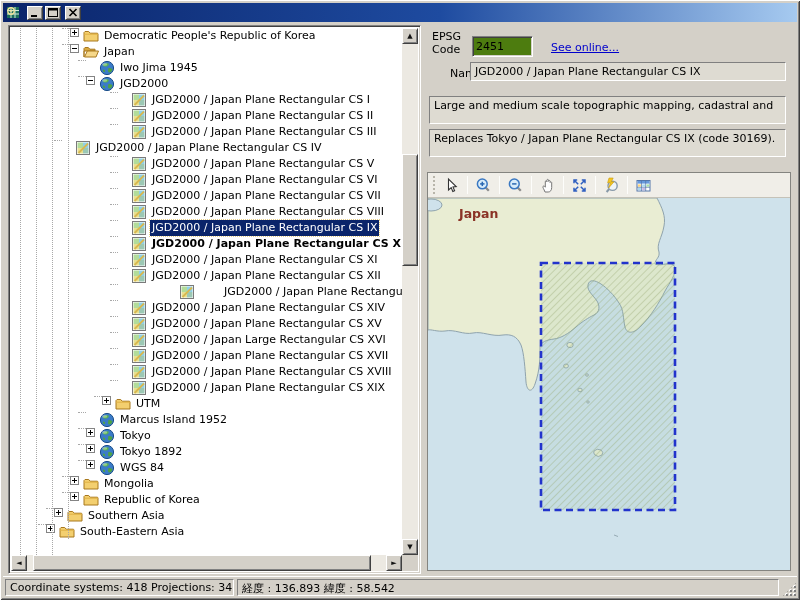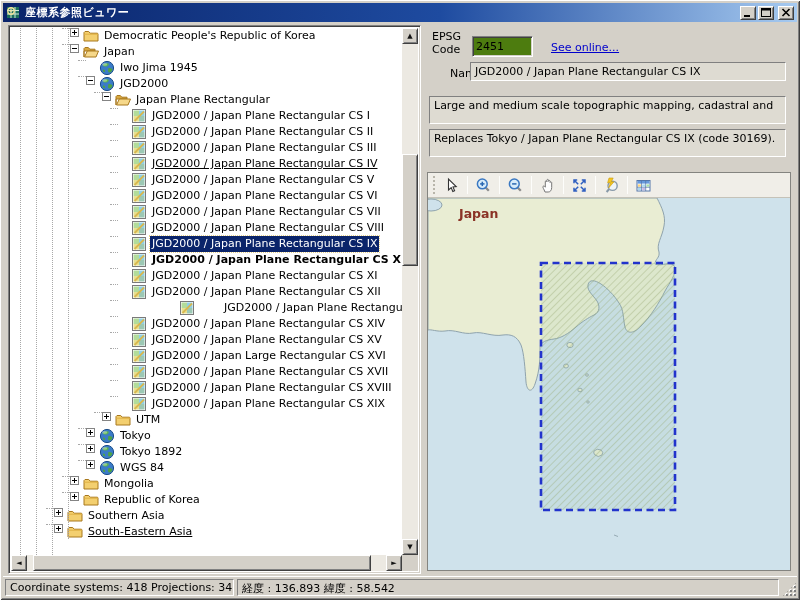--- a/index.html
+++ b/index.html
@@ -94,21 +94,20 @@
 
   <div id="titlebar">
     <span id="title-icon">
       <svg width="15" height="15" viewBox="0 0 15 15">
         <rect x="1" y="2" width="12" height="11" fill="#1c6e5c"></rect>
         <path d="M1 5.5 H13 M1 9 H13 M5 2 V13 M9 2 V13" stroke="#cfe8d8" stroke-width="1"></path>
         <circle cx="5" cy="6" r="3.2" fill="none" stroke="#f0e29a" stroke-width="1.4"></circle>
         <path d="M5 4.6 V7.4 M3.6 6 H6.4" stroke="#f0e29a" stroke-width="1"></path>
       </svg>
     </span>
-    <span id="title-text">座標系参照ビュワー</span>
     <span class="winbtn" id="btn-min">
       <svg width="12" height="11" viewBox="0 0 12 11">
           <rect x="2" y="8" width="6" height="2" fill="#000"></rect>
         </svg>
     </span>
     <span class="winbtn" id="btn-max">
       <svg width="12" height="11" viewBox="0 0 12 11">
           <rect x="1.5" y="1.5" width="9" height="8" fill="none" stroke="#000"></rect>
           <rect x="1.5" y="1.5" width="9" height="2" fill="#000"></rect>
         </svg>
@@ -186,36 +185,20 @@
               <svg width="16" height="16" viewBox="0 0 16 16">
                 <circle cx="8" cy="8" r="6.6" fill="#3b7bc8" stroke="#1c4f8a"></circle>
                 <path d="M4 4.5 Q6.5 2.5 9.5 3.6 Q10.5 5 8.5 6 Q6 7 4.5 6 Q3.5 5.2 4 4.5 Z" fill="#5cb34e"></path>
                 <path d="M9.5 8 Q12.5 7.5 13.5 9.5 Q12.8 12 10.5 12.6 Q8.8 12.4 9 10.5 Z" fill="#4ea344"></path>
                 <path d="M4 9.5 Q5.8 9.2 6.2 11 Q5.8 12.6 4.6 12 Q3.5 10.8 4 9.5 Z" fill="#4ea344"></path>
                 <ellipse cx="5.6" cy="4.4" rx="2.6" ry="1.4" fill="rgba(255,255,255,0.35)"></ellipse>
               </svg>
             </span>
             <span class="tlabel">JGD2000</span>
           </div>
-          <div class="trow" style="padding-left: 83px;">
-            <span class="stub"></span>
-            <span class="expand">
-              <svg width="9" height="9" viewBox="0 0 9 9">
-                <rect x="0.5" y="0.5" width="8" height="8" fill="#fff" stroke="#848484"></rect>
-                <line x1="2" y1="4.5" x2="7" y2="4.5" stroke="#000"></line>
-              </svg>
-            </span>
-            <span class="ticon">
-              <svg width="16" height="16" viewBox="0 0 16 16">
-                <path d="M1 13 V4.5 L2 3.5 H5.3 L6.8 5.2 H12 V7 H1 Z" fill="#d9a940" stroke="#a8781e"></path>
-                <path d="M1.5 13 L4.3 7 H15.5 L13 13 Z" fill="#f6d88a" stroke="#a8781e"></path>
-              </svg>
-            </span>
-            <span class="tlabel">Japan Plane Rectangular</span>
-          </div>
           <div class="trow" style="padding-left: 99px;">
             <span class="stub"></span>
             <span class="expand"></span>
             <span class="ticon">
               <svg width="16" height="16" viewBox="0 0 16 16">
                 <rect x="1.5" y="1.5" width="13" height="13" fill="#fff" stroke="#7a7a7a"></rect>
                 <rect x="2.5" y="2.5" width="5.5" height="5.5" fill="#b2dc9a"></rect>
                 <rect x="8" y="2.5" width="5.5" height="5.5" fill="#8fd0e8"></rect>
                 <rect x="2.5" y="8" width="5.5" height="5.5" fill="#e8e090"></rect>
                 <rect x="8" y="8" width="5.5" height="5.5" fill="#9cc8b4"></rect>
@@ -247,21 +230,21 @@
                 <rect x="1.5" y="1.5" width="13" height="13" fill="#fff" stroke="#7a7a7a"></rect>
                 <rect x="2.5" y="2.5" width="5.5" height="5.5" fill="#b2dc9a"></rect>
                 <rect x="8" y="2.5" width="5.5" height="5.5" fill="#8fd0e8"></rect>
                 <rect x="2.5" y="8" width="5.5" height="5.5" fill="#e8e090"></rect>
                 <rect x="8" y="8" width="5.5" height="5.5" fill="#9cc8b4"></rect>
                 <path d="M3.5 13 L13 3.5" stroke="#d8b850" stroke-width="1.8"></path>
               </svg>
             </span>
             <span class="tlabel">JGD2000 / Japan Plane Rectangular CS III</span>
           </div>
-          <div class="trow" style="padding-left: 99px; text-decoration: underline;">
+          <div class="trow" style="padding-left: 43px;">
             <span class="stub"></span>
             <span class="expand"></span>
             <span class="ticon">
               <svg width="16" height="16" viewBox="0 0 16 16">
                 <rect x="1.5" y="1.5" width="13" height="13" fill="#fff" stroke="#7a7a7a"></rect>
                 <rect x="2.5" y="2.5" width="5.5" height="5.5" fill="#b2dc9a"></rect>
                 <rect x="8" y="2.5" width="5.5" height="5.5" fill="#8fd0e8"></rect>
                 <rect x="2.5" y="8" width="5.5" height="5.5" fill="#e8e090"></rect>
                 <rect x="8" y="8" width="5.5" height="5.5" fill="#9cc8b4"></rect>
                 <path d="M3.5 13 L13 3.5" stroke="#d8b850" stroke-width="1.8"></path>
@@ -506,76 +489,90 @@
             <span class="ticon">
               <svg width="16" height="16" viewBox="0 0 16 16">
                 <path d="M1 13 V4.5 L2 3.5 H5.7 L7.2 5.2 H14.5 L15 6 V13 Z" fill="#f3cf6f" stroke="#a8781e"></path>
                 <path d="M1 6.2 H15" stroke="#e0b145" stroke-width="1"></path>
               </svg>
             </span>
             <span class="tlabel">UTM</span>
           </div>
           <div class="trow" style="padding-left: 67px;">
             <span class="stub"></span>
-            <span class="expand">
-              <svg width="9" height="9" viewBox="0 0 9 9">
-                <rect x="0.5" y="0.5" width="8" height="8" fill="#fff" stroke="#848484"></rect>
-                <line x1="2" y1="4.5" x2="7" y2="4.5" stroke="#000"></line>
-                <line x1="4.5" y1="2" x2="4.5" y2="7" stroke="#000"></line>
-              </svg>
-            </span>
+            <span class="expand"></span>
             <span class="ticon">
               <svg width="16" height="16" viewBox="0 0 16 16">
                 <circle cx="8" cy="8" r="6.6" fill="#3b7bc8" stroke="#1c4f8a"></circle>
                 <path d="M4 4.5 Q6.5 2.5 9.5 3.6 Q10.5 5 8.5 6 Q6 7 4.5 6 Q3.5 5.2 4 4.5 Z" fill="#5cb34e"></path>
                 <path d="M9.5 8 Q12.5 7.5 13.5 9.5 Q12.8 12 10.5 12.6 Q8.8 12.4 9 10.5 Z" fill="#4ea344"></path>
                 <path d="M4 9.5 Q5.8 9.2 6.2 11 Q5.8 12.6 4.6 12 Q3.5 10.8 4 9.5 Z" fill="#4ea344"></path>
                 <ellipse cx="5.6" cy="4.4" rx="2.6" ry="1.4" fill="rgba(255,255,255,0.35)"></ellipse>
               </svg>
             </span>
-            <span class="tlabel">Tokyo</span>
+            <span class="tlabel">Marcus Island 1952</span>
           </div>
           <div class="trow" style="padding-left: 67px;">
             <span class="stub"></span>
             <span class="expand">
               <svg width="9" height="9" viewBox="0 0 9 9">
                 <rect x="0.5" y="0.5" width="8" height="8" fill="#fff" stroke="#848484"></rect>
                 <line x1="2" y1="4.5" x2="7" y2="4.5" stroke="#000"></line>
                 <line x1="4.5" y1="2" x2="4.5" y2="7" stroke="#000"></line>
               </svg>
             </span>
             <span class="ticon">
               <svg width="16" height="16" viewBox="0 0 16 16">
                 <circle cx="8" cy="8" r="6.6" fill="#3b7bc8" stroke="#1c4f8a"></circle>
                 <path d="M4 4.5 Q6.5 2.5 9.5 3.6 Q10.5 5 8.5 6 Q6 7 4.5 6 Q3.5 5.2 4 4.5 Z" fill="#5cb34e"></path>
                 <path d="M9.5 8 Q12.5 7.5 13.5 9.5 Q12.8 12 10.5 12.6 Q8.8 12.4 9 10.5 Z" fill="#4ea344"></path>
                 <path d="M4 9.5 Q5.8 9.2 6.2 11 Q5.8 12.6 4.6 12 Q3.5 10.8 4 9.5 Z" fill="#4ea344"></path>
                 <ellipse cx="5.6" cy="4.4" rx="2.6" ry="1.4" fill="rgba(255,255,255,0.35)"></ellipse>
               </svg>
             </span>
-            <span class="tlabel">Tokyo 1892</span>
+            <span class="tlabel">Tokyo</span>
           </div>
           <div class="trow" style="padding-left: 67px;">
             <span class="stub"></span>
             <span class="expand">
               <svg width="9" height="9" viewBox="0 0 9 9">
                 <rect x="0.5" y="0.5" width="8" height="8" fill="#fff" stroke="#848484"></rect>
                 <line x1="2" y1="4.5" x2="7" y2="4.5" stroke="#000"></line>
                 <line x1="4.5" y1="2" x2="4.5" y2="7" stroke="#000"></line>
               </svg>
             </span>
             <span class="ticon">
               <svg width="16" height="16" viewBox="0 0 16 16">
                 <circle cx="8" cy="8" r="6.6" fill="#3b7bc8" stroke="#1c4f8a"></circle>
                 <path d="M4 4.5 Q6.5 2.5 9.5 3.6 Q10.5 5 8.5 6 Q6 7 4.5 6 Q3.5 5.2 4 4.5 Z" fill="#5cb34e"></path>
                 <path d="M9.5 8 Q12.5 7.5 13.5 9.5 Q12.8 12 10.5 12.6 Q8.8 12.4 9 10.5 Z" fill="#4ea344"></path>
                 <path d="M4 9.5 Q5.8 9.2 6.2 11 Q5.8 12.6 4.6 12 Q3.5 10.8 4 9.5 Z" fill="#4ea344"></path>
                 <ellipse cx="5.6" cy="4.4" rx="2.6" ry="1.4" fill="rgba(255,255,255,0.35)"></ellipse>
               </svg>
             </span>
+            <span class="tlabel">Tokyo 1892</span>
+          </div>
+          <div class="trow" style="padding-left: 67px;">
+            <span class="stub"></span>
+            <span class="expand">
+              <svg width="9" height="9" viewBox="0 0 9 9">
+                <rect x="0.5" y="0.5" width="8" height="8" fill="#fff" stroke="#848484"></rect>
+                <line x1="2" y1="4.5" x2="7" y2="4.5" stroke="#000"></line>
+                <line x1="4.5" y1="2" x2="4.5" y2="7" stroke="#000"></line>
+              </svg>
+            </span>
+            <span class="ticon">
+              <svg width="16" height="16" viewBox="0 0 16 16">
+                <circle cx="8" cy="8" r="6.6" fill="#3b7bc8" stroke="#1c4f8a"></circle>
+                <path d="M4 4.5 Q6.5 2.5 9.5 3.6 Q10.5 5 8.5 6 Q6 7 4.5 6 Q3.5 5.2 4 4.5 Z" fill="#5cb34e"></path>
+                <path d="M9.5 8 Q12.5 7.5 13.5 9.5 Q12.8 12 10.5 12.6 Q8.8 12.4 9 10.5 Z" fill="#4ea344"></path>
+                <path d="M4 9.5 Q5.8 9.2 6.2 11 Q5.8 12.6 4.6 12 Q3.5 10.8 4 9.5 Z" fill="#4ea344"></path>
+                <ellipse cx="5.6" cy="4.4" rx="2.6" ry="1.4" fill="rgba(255,255,255,0.35)"></ellipse>
+              </svg>
+            </span>
             <span class="tlabel">WGS 84</span>
           </div>
           <div class="trow" style="padding-left: 51px;">
             <span class="stub"></span>
             <span class="expand">
               <svg width="9" height="9" viewBox="0 0 9 9">
                 <rect x="0.5" y="0.5" width="8" height="8" fill="#fff" stroke="#848484"></rect>
                 <line x1="2" y1="4.5" x2="7" y2="4.5" stroke="#000"></line>
                 <line x1="4.5" y1="2" x2="4.5" y2="7" stroke="#000"></line>
               </svg>
@@ -615,21 +612,21 @@
               </svg>
             </span>
             <span class="ticon">
               <svg width="16" height="16" viewBox="0 0 16 16">
                 <path d="M1 13 V4.5 L2 3.5 H5.7 L7.2 5.2 H14.5 L15 6 V13 Z" fill="#f3cf6f" stroke="#a8781e"></path>
                 <path d="M1 6.2 H15" stroke="#e0b145" stroke-width="1"></path>
               </svg>
             </span>
             <span class="tlabel">Southern Asia</span>
           </div>
-          <div class="trow" style="padding-left: 35px; text-decoration: underline;">
+          <div class="trow" style="padding-left: 27px;">
             <span class="stub"></span>
             <span class="expand">
               <svg width="9" height="9" viewBox="0 0 9 9">
                 <rect x="0.5" y="0.5" width="8" height="8" fill="#fff" stroke="#848484"></rect>
                 <line x1="2" y1="4.5" x2="7" y2="4.5" stroke="#000"></line>
                 <line x1="4.5" y1="2" x2="4.5" y2="7" stroke="#000"></line>
               </svg>
             </span>
             <span class="ticon">
               <svg width="16" height="16" viewBox="0 0 16 16">

